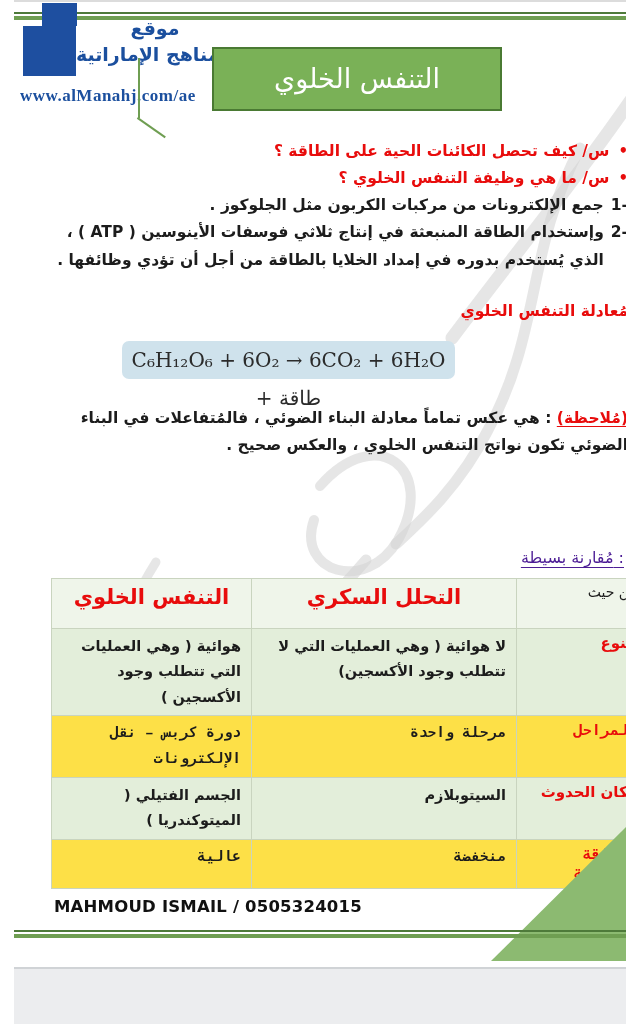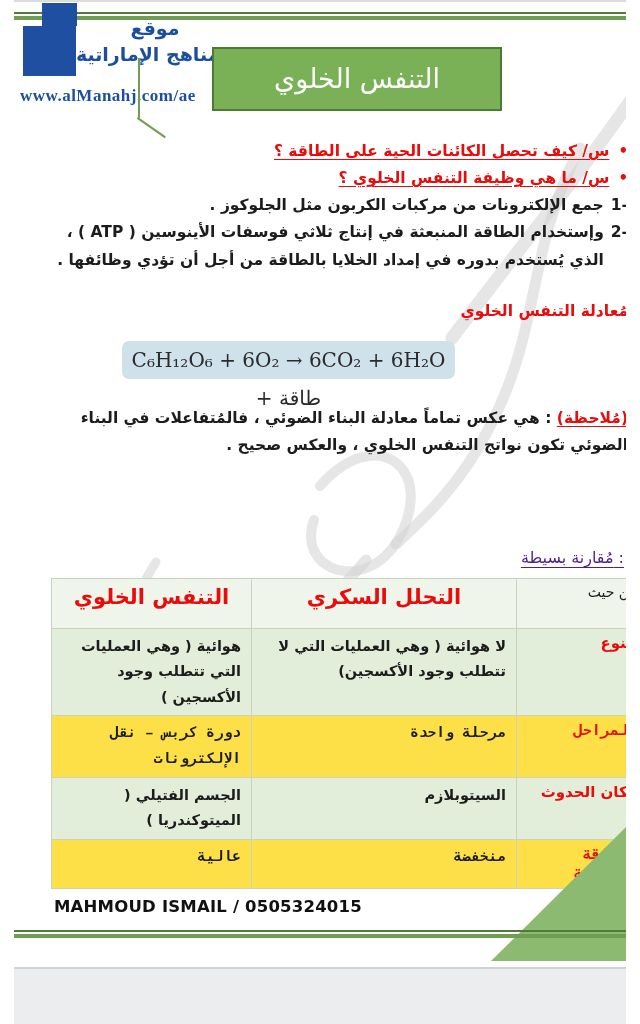--- a/index.html
+++ b/index.html
@@ -33,21 +33,21 @@
                  transform:rotate(35deg); transform-origin:left top; }
   
   .watermark { position:absolute; left:0; top:0; width:640px; height:1024px; pointer-events:none; }
   
   .content {
     position:absolute; left:33px; top:138px; width:581px;
     direction:rtl; text-align:right; color:#1c1c1c;
     font-weight:bold; font-size:15.5px; line-height:1.75;
   }
   .q-heading { color:#e80c0c; margin-top:0; }
-  .q-heading .q-text { text-decoration:underline; text-underline-offset:3px; }
+  .q-heading .q-text { text-underline-offset:3px; }
   .bullet { color:#e80c0c; margin-left:9px; font-size:15px; }
   .answer { margin:14px 0 20px 0; }
   .num-item { display:flex; direction:rtl; }
   .num-marker { direction:ltr; margin-left:7px; white-space:nowrap; }
   .eq-heading { color:#e80c0c; margin-top:24px; }
   .eq-box {
     direction:ltr; position:relative; margin:16px 0 0 0; right:-24px;
     width:333px; height:38px; margin-right:197px;
     background:#cfe2ec; border-radius:7px;
     font-family:"DejaVu Serif", serif; font-weight:normal; color:#2b2b2b;

